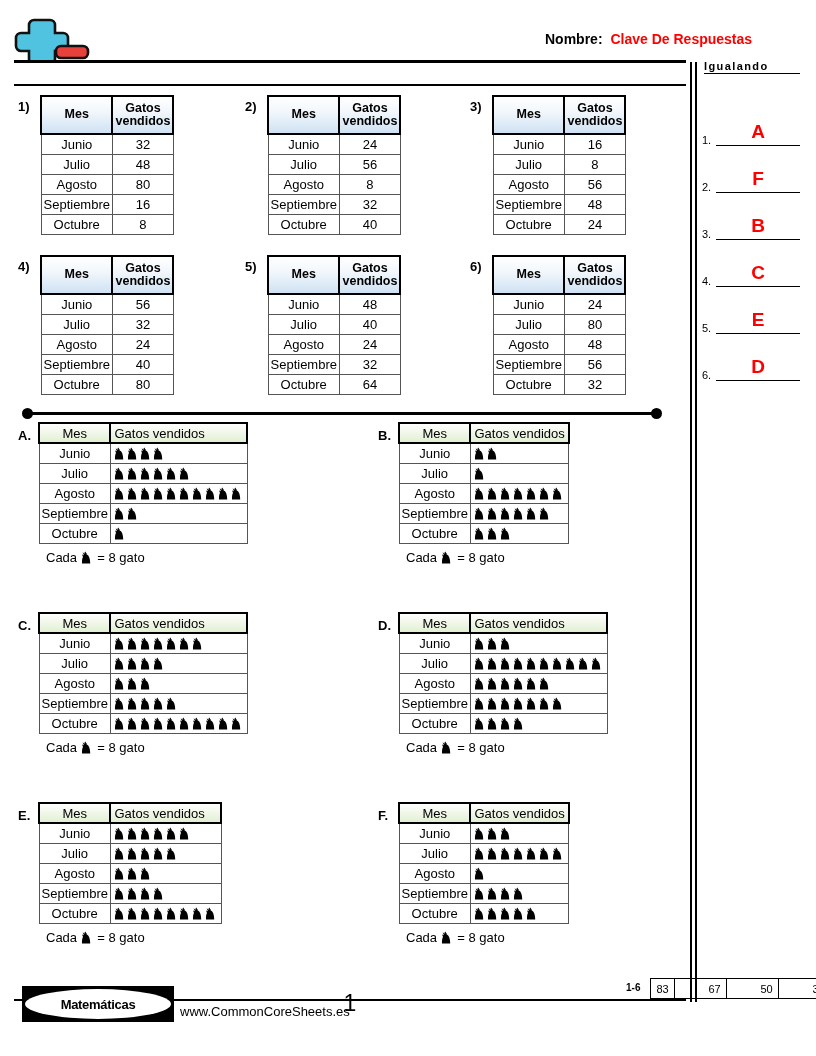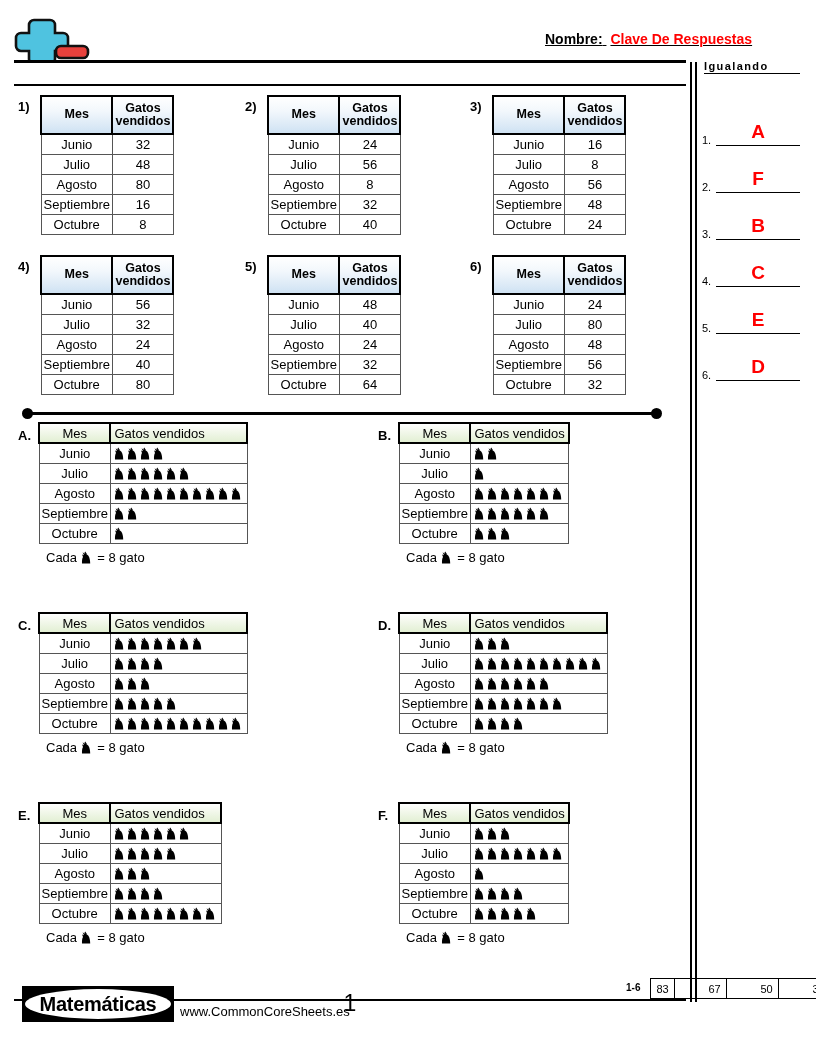--- a/index.html
+++ b/index.html
@@ -11,21 +11,21 @@
     position:relative; overflow:hidden;
   }
 
   
   #header { position:absolute; left:0; top:0; width:816px; height:60px; }
   #logo { position:absolute; left:14px; top:18px; width:76px; height:44px; }
   #title {
     position:absolute; left:130px; top:30px; width:430px;
     text-align:center; font-size:17px; color:#222;
   }
-  #name-wrap { position:absolute; left:545px; top:31px; font-size:14px; font-weight:bold;text-decoration:underline; }
+  #name-wrap { position:absolute; left:545px; top:31px; font-size:14px; font-weight:bold; }
   #name-label { color:#000; }
   #name-value { color:#ff0000; margin-left:4px; }
   #header-rule { position:absolute; left:14px; top:60px; width:672px; height:3px; background:#000; }
   #instructions {
     position:absolute; left:18px; top:64px; width:660px;
     font-size:13.5px; font-weight:bold; letter-spacing:-0.2px;
   }
   #instr-rule { position:absolute; left:14px; top:84px; width:672px; height:2px; background:#000; }
 
   
@@ -84,21 +84,21 @@
   
   #footer { position:absolute; left:0px; top:992px; width:816px; height:60px; }
   #foot-rule { position:absolute; left:14px; top:7px; width:672px; height:2px; background:#000; }
   #subject-badge {
     position:absolute; left:22px; top:-6px; width:152px; height:36px;
     background:#000; display:flex; align-items:center; justify-content:center;
   }
   #subject-oval {
     width:146px; height:30px; border-radius:50%;
     background:#fff; display:flex; align-items:center; justify-content:center;
-    font-size:20px; font-weight:bold; letter-spacing:-0.3px;
+    font-size:13px; font-weight:bold; letter-spacing:-0.3px;
   }
   #site-url { position:absolute; left:180px; top:12px; font-size:13px; }
   #page-number { position:absolute; left:0px; top:-2px; width:700px; text-align:center; font-size:23px; }
   #score-range { position:absolute; left:626px; top:-10px; font-size:10px; font-weight:bold; }
   #score-boxes { position:absolute; left:650px; top:-14px; display:flex; border:1px solid #000;gap:28px; }
   .score-cell {
     width:24px; height:19px; border-right:1px solid #000;
     font-size:11px; display:flex; align-items:center; justify-content:center;
     background:#fff;
   }

